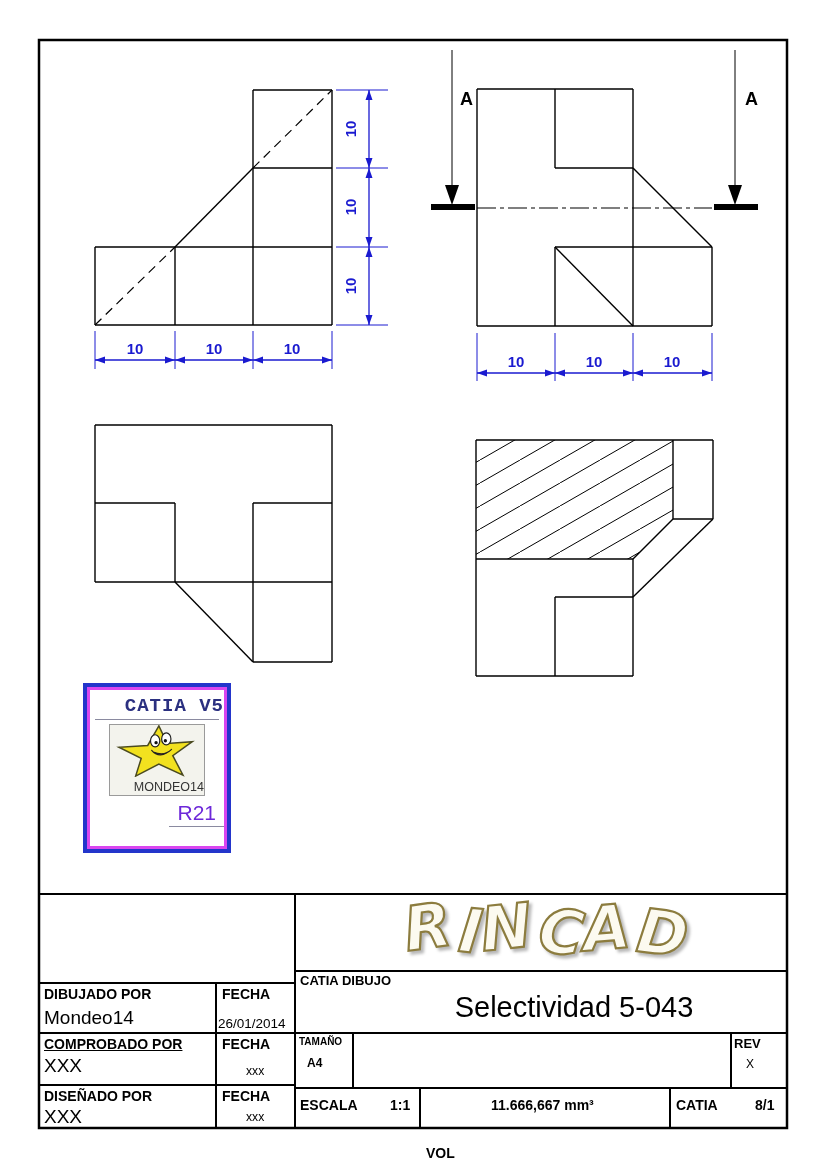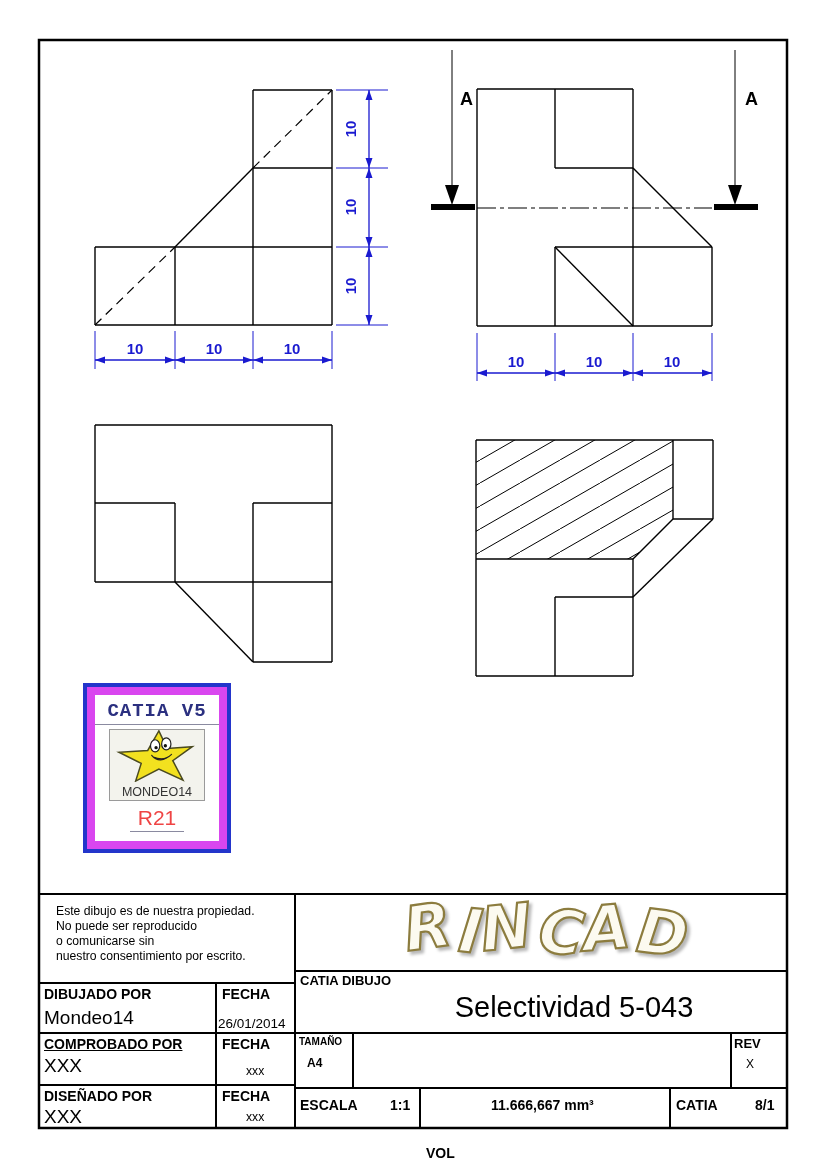--- a/index.html
+++ b/index.html
@@ -8,29 +8,29 @@
   .page svg.cad{position:absolute;left:0;top:0;}
   .t{position:absolute;white-space:nowrap;color:#000;font-family:"Liberation Sans",sans-serif;}
   .lb{font-weight:bold;}
   .s10{font-size:10px;}.s12{font-size:12.2px;line-height:15px;}
   .s13{font-size:13px;}.s135{font-size:13.5px;text-align:right;}.s14{font-size:14px;}
   .s17{font-size:12px;}.s19{font-size:19px;}.s29{font-size:29px;}
   .title-center{left:295px;width:558px;text-align:center;}
   
   .badge{position:absolute;left:83px;top:683px;width:148px;height:170px;
          border:4px solid #2335cb;background:#fff;box-sizing:border-box;}
-  .badge-inner{position:absolute;inset:0;border:8px solid #d946ef;box-sizing:border-box;
-               background:#fff;text-align:center;}
+  .badge-inner{position:absolute;inset:0;border:3px solid #d946ef;box-sizing:border-box;
+               background:#fff;text-align:right;}
   .badge-title{margin-top:5px;font-family:"Liberation Mono",monospace;font-weight:bold;
                font-size:19px;color:#2b3080;letter-spacing:1px;}
   .badge-rule{width:124px;height:1px;background:#8a8aa0;margin:2px auto 4px;}
   .star-box{width:96px;height:72px;margin:0 auto;background:#f3f3ed;border:1px solid #9a9a9a;
             position:relative;box-sizing:border-box;}
   .mondeo{position:absolute;bottom:1px;left:0;right:0;font-size:12.5px;color:#333;}
-  .badge-release{margin-top:5px;font-size:21px;color:#ef4444;display:inline-block;
+  .badge-release{margin-top:5px;font-size:21px;color:#6d28d9;display:inline-block;
                  border-bottom:1px solid #8a8aa0;padding:0 8px 1px;}
   .rincad{position:absolute;left:372px;top:891px;}
   .rincad text{font-family:"DejaVu Sans",sans-serif;font-weight:bold;font-style:italic;
                font-size:61px;letter-spacing:3px;fill:#fcfaf0;stroke:#8c7c3e;stroke-width:2.2;
                filter:drop-shadow(3px 3px 1.5px #b8b8b8);}
 </style>
 </head>
 <body>
 
 <div class="page">
@@ -155,26 +155,20 @@
         <line x1="295" y1="894" x2="295" y2="1128" stroke="#000000" stroke-width="2"></line>
         <line x1="216" y1="983" x2="216" y2="1128" stroke="#000000" stroke-width="2"></line>
         <line x1="353" y1="1033" x2="353" y2="1088" stroke="#000000" stroke-width="2"></line>
         <line x1="731" y1="1033" x2="731" y2="1088" stroke="#000000" stroke-width="2"></line>
         <line x1="420" y1="1088" x2="420" y2="1128" stroke="#000000" stroke-width="2"></line>
         <line x1="670" y1="1088" x2="670" y2="1128" stroke="#000000" stroke-width="2"></line>
       </g>
     <rect id="frame-rect" fill="none" stroke="#000" stroke-width="2.5" x="39" y="40" width="748" height="1088"></rect>
   </svg>
 
-  <div class="t s12" style="left:56px;top:904px;">
-    <div>Este dibujo es de nuestra propiedad.</div>
-    <div>No puede ser reproducido</div>
-    <div>o comunicarse sin</div>
-    <div>nuestro consentimiento por escrito.</div>
-  </div>
 
   <span class="t s14 lb" style="left:44px;top:986px;">DIBUJADO POR</span>
   <span class="t s14 lb" style="left:222px;top:986px;">FECHA</span>
   <span class="t s19" style="left:44px;top:1007px;">Mondeo14</span>
   <span class="t s135" style="left:218px;top:1016px;">26/01/2014</span>
 
   <span class="t s14 lb" style="left:44px;top:1036px;text-decoration:underline;">COMPROBADO POR</span>
   <span class="t s14 lb" style="left:222px;top:1036px;">FECHA</span>
   <span class="t s19" style="left:44px;top:1055px;">XXX</span>
   <span class="t s12" style="left:246px;top:1064px;">xxx</span>

